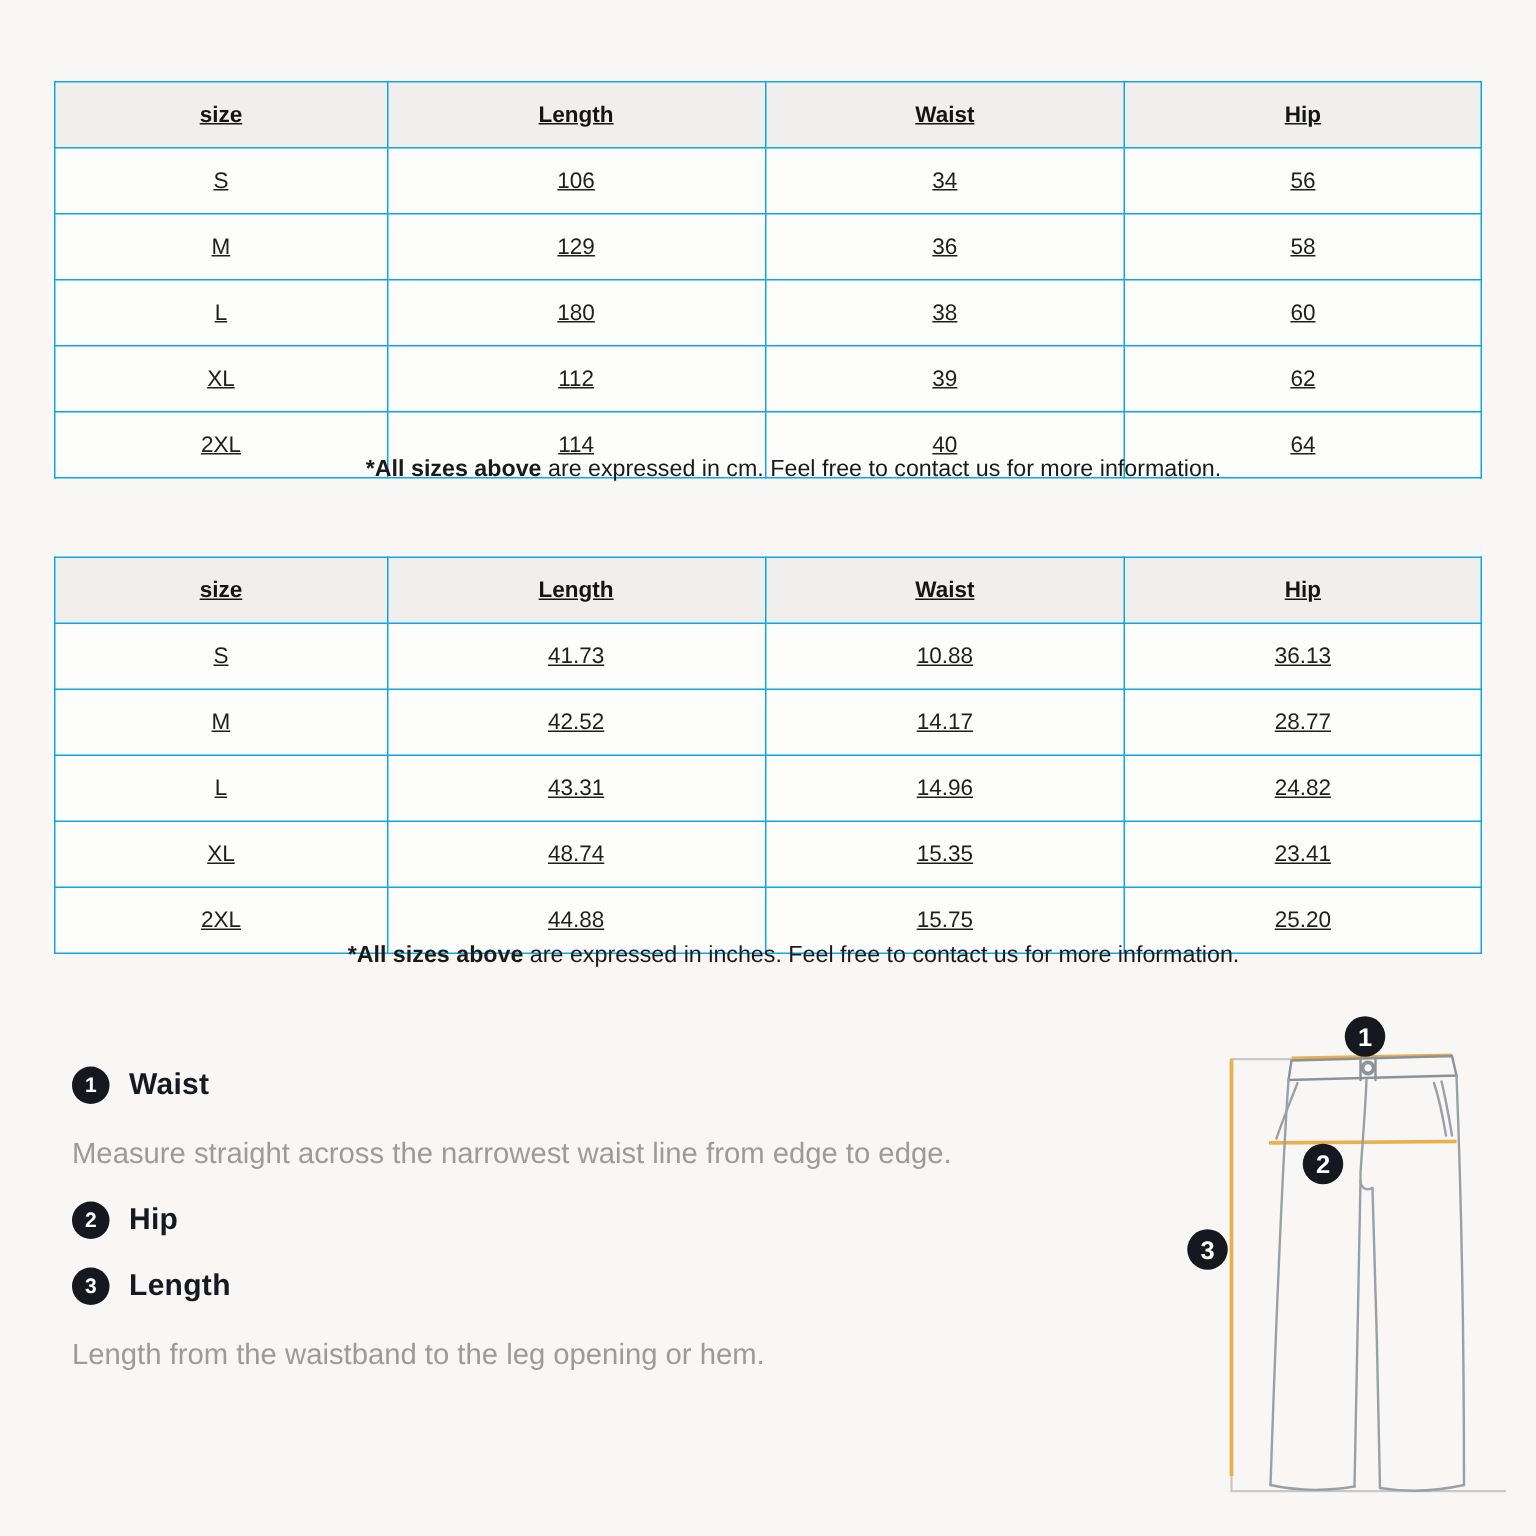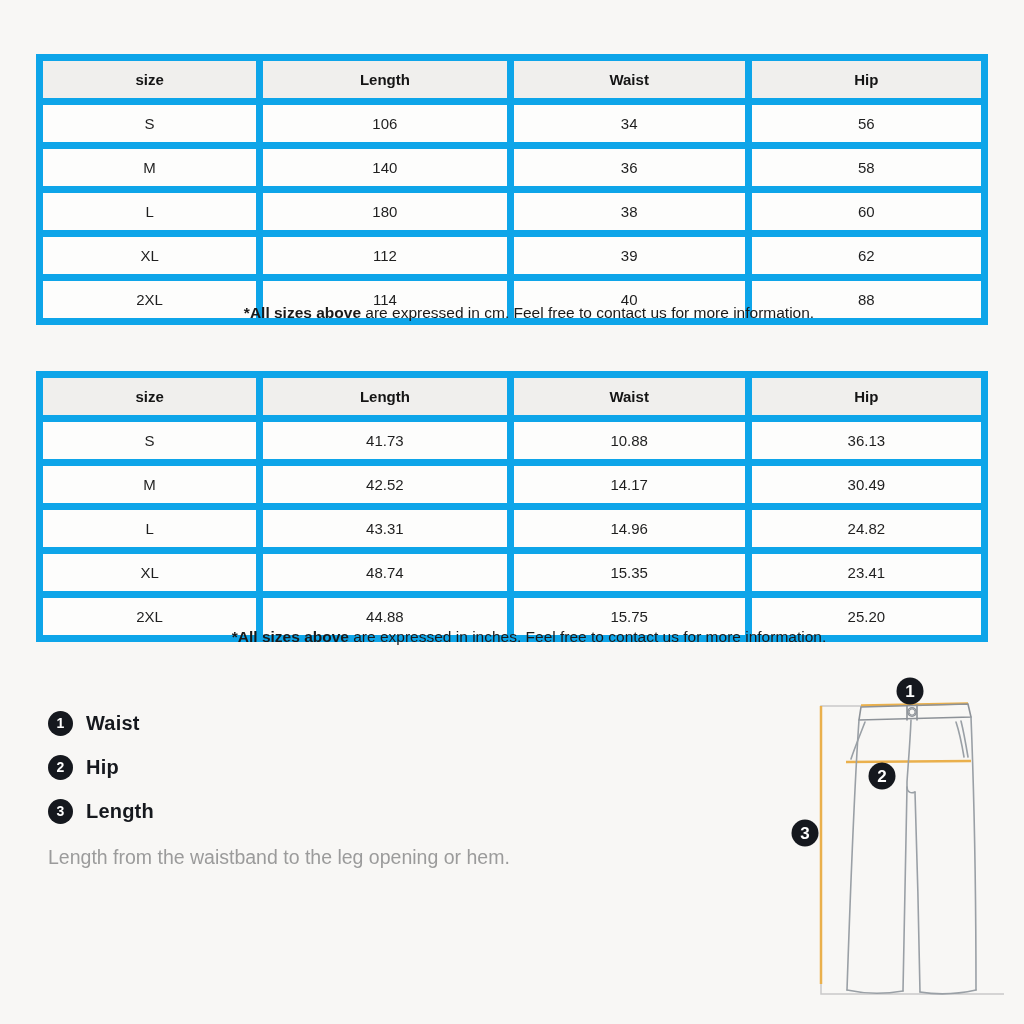--- a/index.html
+++ b/index.html
@@ -19,27 +19,28 @@
     background: #fdfdfc;
     table-layout: fixed;
   }
   .size-table.t-cm { top: 54px; }
   .size-table.t-in { top: 371px; }
   .size-table col.c1 { width: 23.3%; }
   .size-table col.c2 { width: 26.5%; }
   .size-table col.c3 { width: 25.2%; }
   .size-table col.c4 { width: 25.0%; }
   .size-table th, .size-table td {
-    border: 7px solid #0ea5e9;
+    border: 1px solid #0ea5e9;
     height: 44px;
     text-align: center;
     vertical-align: middle;
     font-size: 15px;
     color: #1f1f1f;
     font-weight: 400;
+    text-decoration: underline;
   }
   .size-table th {
     background: #f0efed;
     font-weight: 700;
     color: #151515;
   }
   .note {
     position: absolute;
     left: 0;
     width: 1024px;
@@ -120,41 +121,41 @@
   </thead>
   <tbody>
     <tr>
       <td>S</td>
       <td>106</td>
       <td>34</td>
       <td>56</td>
     </tr>
     <tr>
       <td>M</td>
-      <td>140</td>
+      <td>129</td>
       <td>36</td>
       <td>58</td>
     </tr>
     <tr>
       <td>L</td>
       <td>180</td>
       <td>38</td>
       <td>60</td>
     </tr>
     <tr>
       <td>XL</td>
       <td>112</td>
       <td>39</td>
       <td>62</td>
     </tr>
     <tr>
       <td>2XL</td>
       <td>114</td>
       <td>40</td>
-      <td>88</td>
+      <td>64</td>
     </tr>
   </tbody>
 </table>
 
 <p class="note n-cm"><span class="note-bold">*All sizes above</span><span> are expressed in cm. Feel free to contact us for more information.</span></p>
 
 <table class="size-table t-in">
   <colgroup>
       <col class="c1">
       <col class="c2">
@@ -173,21 +174,21 @@
     <tr>
       <td>S</td>
       <td>41.73</td>
       <td>10.88</td>
       <td>36.13</td>
     </tr>
     <tr>
       <td>M</td>
       <td>42.52</td>
       <td>14.17</td>
-      <td>30.49</td>
+      <td>28.77</td>
     </tr>
     <tr>
       <td>L</td>
       <td>43.31</td>
       <td>14.96</td>
       <td>24.82</td>
     </tr>
     <tr>
       <td>XL</td>
       <td>48.74</td>
@@ -204,20 +205,21 @@
 </table>
 
 <p class="note n-in"><span class="note-bold">*All sizes above</span><span> are expressed in inches. Feel free to contact us for more information.</span></p>
 
 <div class="guide">
   <div class="guide-item">
     <div class="guide-title-row">
       <span class="badge">1</span>
       <span class="guide-title">Waist</span>
     </div>
+    <p class="guide-desc">Measure straight across the narrowest waist line from edge to edge.</p>
   </div>
   <div class="guide-item">
     <div class="guide-title-row">
       <span class="badge">2</span>
       <span class="guide-title">Hip</span>
     </div>
   </div>
   <div class="guide-item">
     <div class="guide-title-row">
       <span class="badge">3</span>

